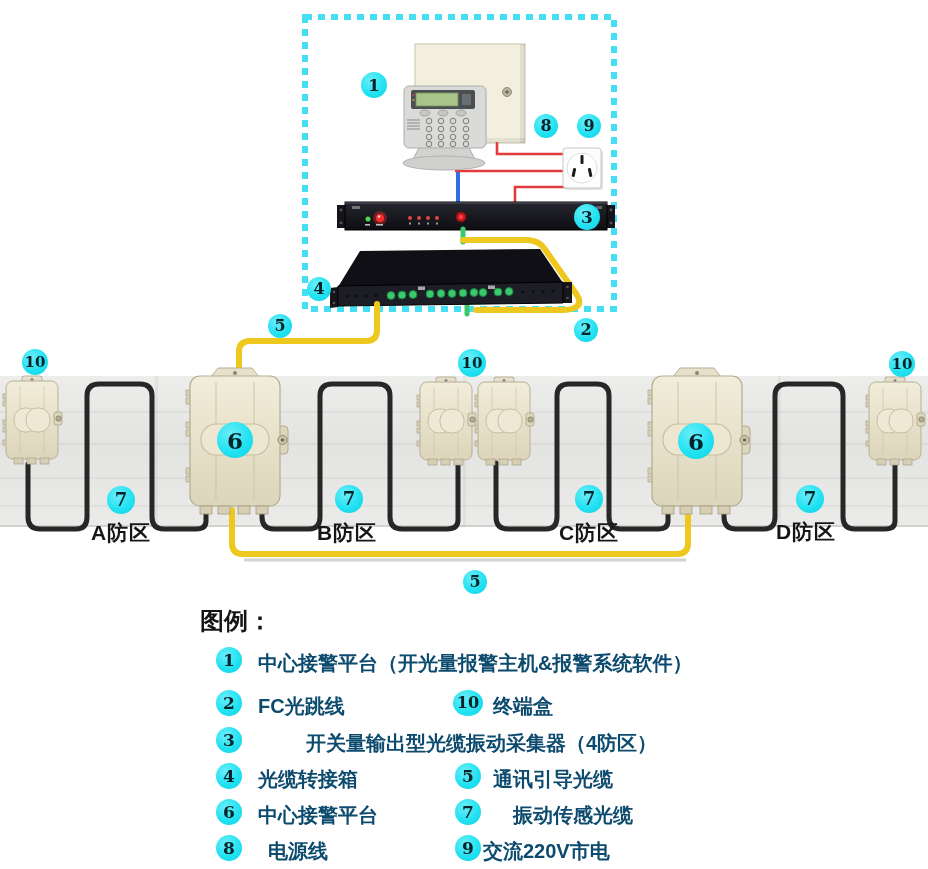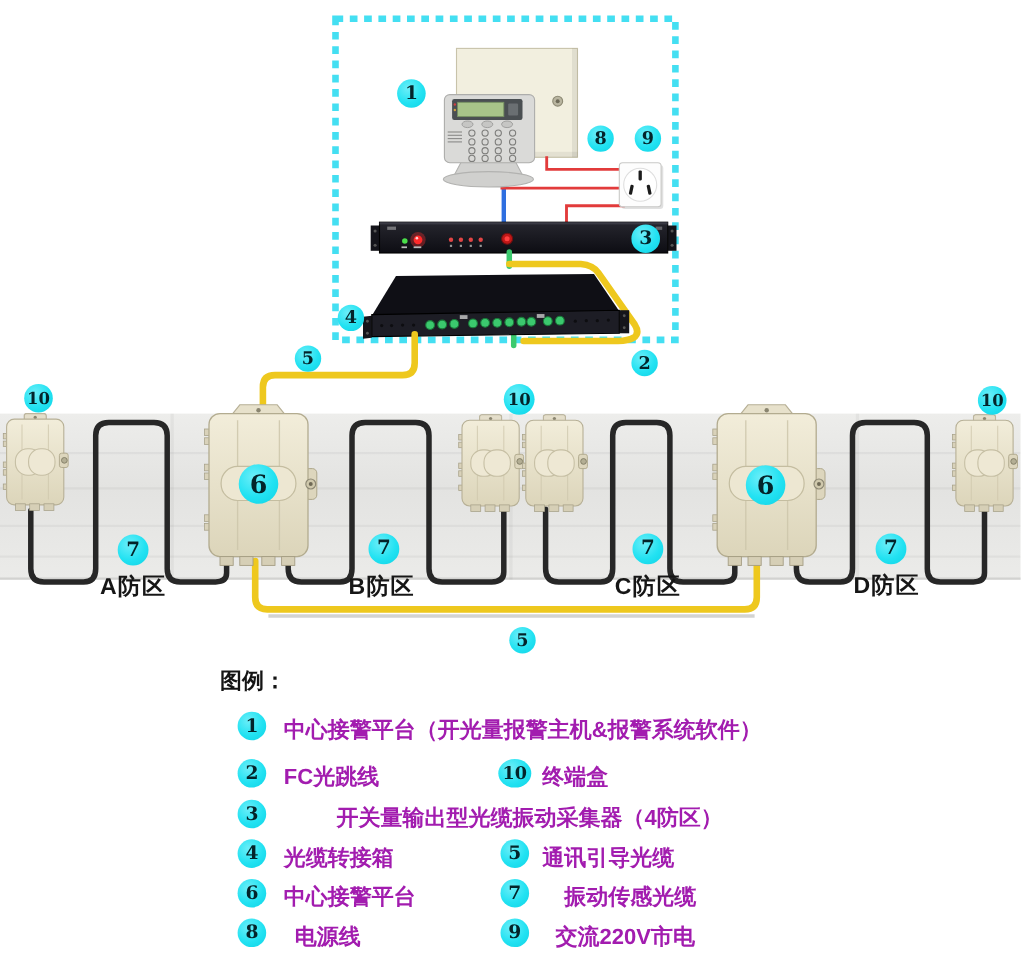--- a/index.html
+++ b/index.html
@@ -5,28 +5,28 @@
   html,body{margin:0;padding:0;background:#ffffff;}
   .stage{position:relative;width:928px;height:869px;background:#ffffff;overflow:hidden;
          font-family:"Liberation Sans",sans-serif;}
   .art{position:absolute;left:0;top:0;}
   .badge{position:absolute;display:flex;align-items:center;justify-content:center;
          border-radius:50%;
          background:radial-gradient(circle at 38% 32%, #6ceef8 0%, #22e2f2 55%, #0fd2e4 100%);
          color:#03242a;font-family:"DejaVu Serif",serif;font-weight:bold;line-height:1;}
   .zlabel{position:absolute;width:90px;text-align:center;font-weight:bold;font-size:21px;
           color:#161616;letter-spacing:1px;}
-  .ltitle{position:absolute;font-weight:bold;font-size:20px;color:#141414;}
+  .ltitle{position:absolute;font-weight:bold;font-size:24px;color:#141414;}
   .lrow{position:absolute;display:flex;align-items:center;}
   .lbadge{display:flex;align-items:center;justify-content:center;width:26px;height:26px;
           border-radius:50%;
           background:radial-gradient(circle at 38% 32%, #6ceef8 0%, #22e2f2 55%, #0fd2e4 100%);
           color:#03242a;font-family:"DejaVu Serif",serif;font-weight:bold;font-size:17px;line-height:1;
           flex:0 0 auto;}
-  .ltext{position:absolute;font-weight:bold;font-size:20px;color:#a21caf;white-space:nowrap;}
+  .ltext{position:absolute;font-weight:bold;font-size:20px;color:#0c4a6e;white-space:nowrap;}
 </style>
 </head>
 <body>
 
 <div class="stage">
 
 <svg class="art" width="928" height="869" viewBox="0 0 928 869">
   <defs>
     <linearGradient id="wallGrad" x1="0" y1="0" x2="0" y2="1">
       <stop offset="0" stop-color="#ededeb"></stop>
@@ -319,16 +319,16 @@
 <div class="lrow" style="left:455px;top:799px;">
   <span class="lbadge">7</span>
   <span class="ltext" style="left:38px;top:3px;margin-left:20px;">振动传感光缆</span>
 </div>
 <div class="lrow" style="left:216px;top:835px;">
   <span class="lbadge">8</span>
   <span class="ltext" style="left:52px;top:3px;">电源线</span>
 </div>
 <div class="lrow" style="left:455px;top:835px;">
   <span class="lbadge">9</span>
-  <span class="ltext" style="left:50px;top:3px;">交流220V市电</span>
+  <span class="ltext" style="left:28px;top:3px;">交流220V市电</span>
 </div>
 
 </div>
 
 </body></html>

